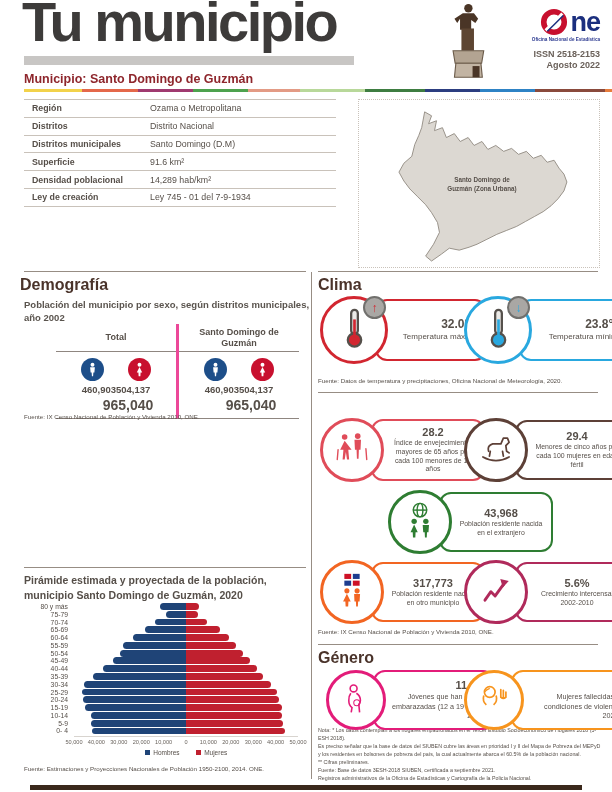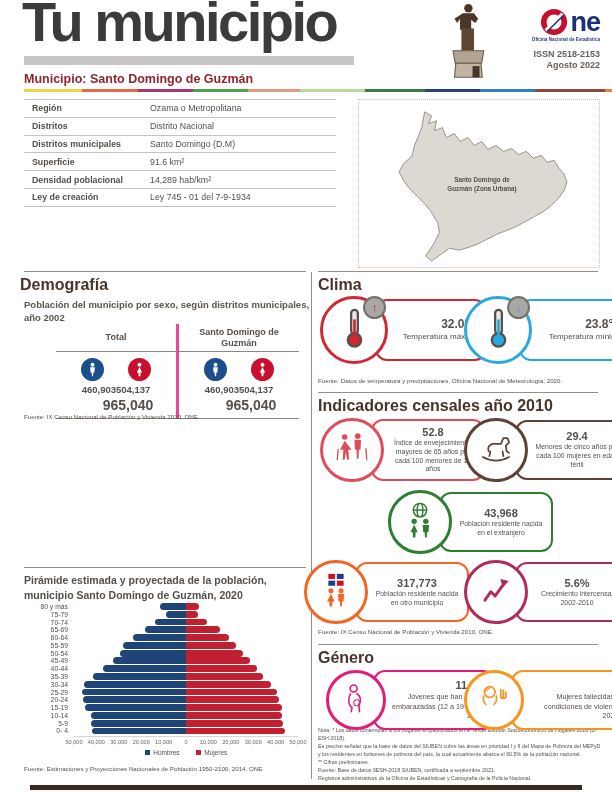--- a/index.html
+++ b/index.html
@@ -260,35 +260,34 @@
           </svg></div>
         <div class="badge" style="color: rgb(41, 168, 223);">↓</div>
       </div>
       <div class="sc-box">
         <div class="sc-value">23.8°C</div>
         <div class="sc-label">Temperatura mínima</div>
       </div>
     </div>
   <div class="fuente" style="left:318px;top:377px;">Fuente: Datos de temperatura y precipitaciones, Oficina Nacional de Meteorología, 2020.</div>
 
-  <div class="sec-title" style="left:318px;top:397px;">Indicadores censales año 2010</div>
   <div class="stat-card ind" id="ind-0" style="left: 320px; top: 418px; --c: #e04c59;">
       <div class="sc-circle">
         <div><svg viewBox="0 0 44 40" width="36" height="34">
             <g fill="#e04c59">
               <circle cx="13" cy="6.5" r="3.4"></circle>
               <path d="M13 11l-5.5 11h4l-1 12h2.6l1.4-9 1.4 9h2.6l-1-12h4z"></path>
               <circle cx="29" cy="5.5" r="3.4"></circle>
               <path d="M25 10h8l-.6 12h-2l-.4 11h-2l-.4-11h-2z"></path>
             </g>
             <path d="M5 22l-1 12 M39 21l1 13" stroke="#e04c59" stroke-width="1.7" fill="none" stroke-linecap="round"></path>
           </svg></div>
       </div>
       <div class="sc-box">
-        <div class="sc-value">52.8</div>
+        <div class="sc-value">28.2</div>
         <div class="sc-label">Índice de envejecimiento: mayores de 65 años por cada 100 menores de 15 años</div>
       </div>
     </div>
   <div class="stat-card ind" id="ind-1" style="left: 464px; top: 418px; --c: #5d4037;">
       <div class="sc-circle">
         <div><svg viewBox="0 0 44 40" width="36" height="34" fill="none" stroke="#5d4037" stroke-width="2.1" stroke-linecap="round" stroke-linejoin="round">
             <path d="M6 31q16 9 32 0"></path>
             <path d="M14 30l1-6m16 6l-1-6"></path>
             <path d="M13 24q-2-7 5-9h10l3-7h5l2 5-4 4 1 7 3 2"></path>
           </svg></div>
@@ -312,21 +311,21 @@
               <circle cx="26.5" cy="22.5" r="3"></circle>
               <path d="M23 26.5h7l-.6 8h-1.6l-.3 6h-2l-.3-6h-1.6z"></path>
             </g>
           </svg></div>
       </div>
       <div class="sc-box">
         <div class="sc-value">43,968</div>
         <div class="sc-label">Población residente nacida en el extranjero</div>
       </div>
     </div>
-  <div class="stat-card ind" id="ind-3" style="left: 304px; top: 560px; --c: #f26522;">
+  <div class="stat-card ind" id="ind-3" style="left: 320px; top: 560px; --c: #f26522;">
       <div class="sc-circle">
         <div><svg viewBox="0 0 40 42" width="34" height="36">
             <rect x="11" y="2" width="8" height="6" fill="#ce1126"></rect>
             <rect x="21" y="2" width="8" height="6" fill="#1d3c8f"></rect>
             <rect x="11" y="10" width="8" height="6" fill="#1d3c8f"></rect>
             <rect x="21" y="10" width="8" height="6" fill="#ce1126"></rect>
             <g fill="#f26522">
               <circle cx="14" cy="22" r="3"></circle>
               <path d="M14 25.5l4.5 9h-2.7l-.3 6h-3l-.3-6H9.5z"></path>
               <circle cx="26" cy="22" r="3"></circle>

